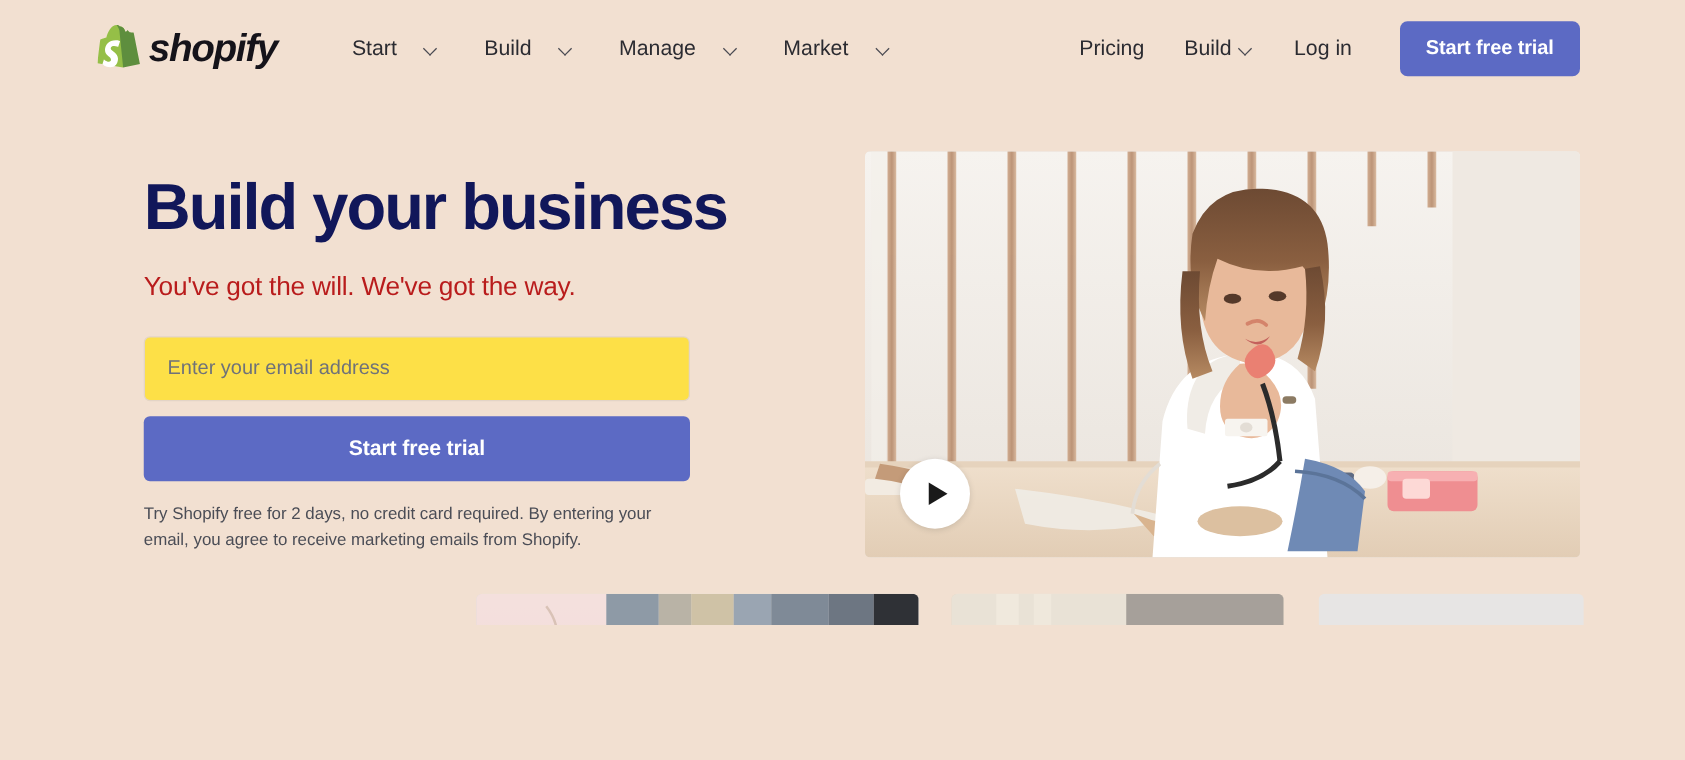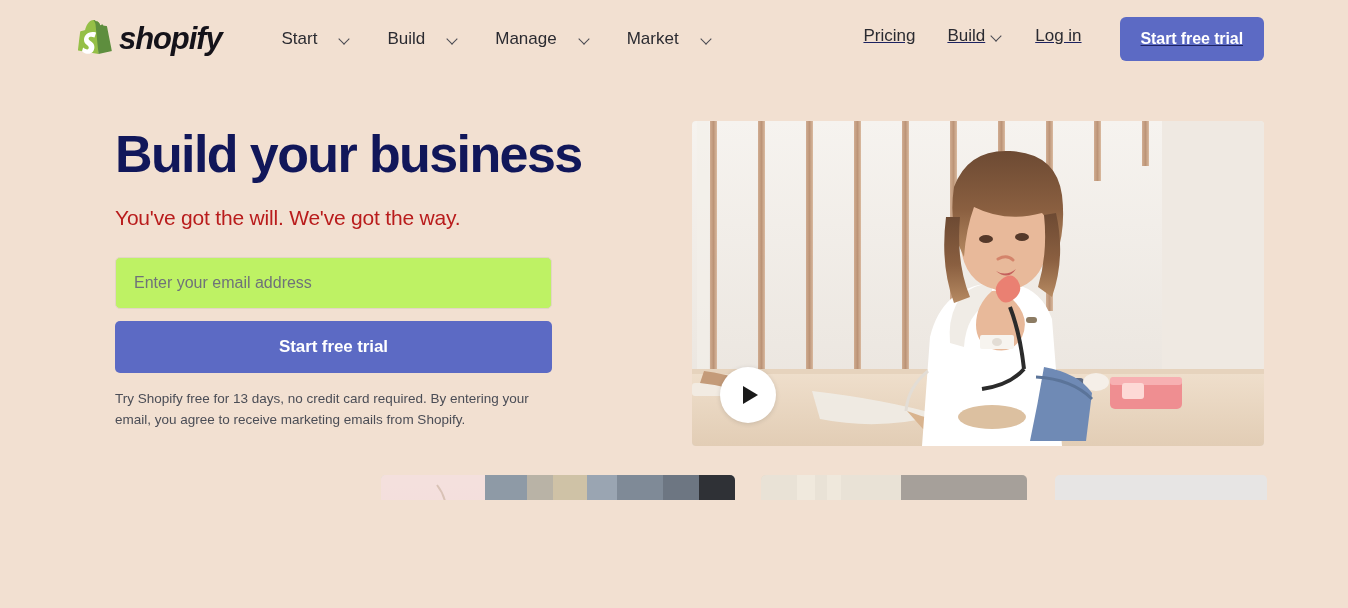--- a/index.html
+++ b/index.html
@@ -92,23 +92,22 @@
     width: 7px; height: 7px;
     border-right: 1.6px solid #4a4a52;
     border-bottom: 1.6px solid #4a4a52;
     transform: rotate(45deg);
   }
 
   .nav-spacer { flex: 1 1 auto; }
 
   .nav-secondary {
     display: flex;
-    align-items: flex-start;
+    align-items: center;
     gap: 0px;
-    text-decoration: underline;
   }
   .nav-link {
     padding: 9px 16px;
     font-size: 17px;
     color: #2b2b31;
     cursor: pointer;
     display: flex;
     align-items: center;
     gap: 7px;
     white-space: nowrap;
@@ -134,21 +133,21 @@
   .hero {
     position: absolute;
     top: 78px; left: 0;
     width: 1348px;
     height: 390px;
   }
 
   .hero-copy {
     position: absolute;
     left: 115px;
-    top: 49px;
+    top: 61px;
     width: 470px;
   }
   .hero-title {
     margin: 0;
     font-size: 52px;
     line-height: 1.06;
     font-weight: bold;
     letter-spacing: -1.6px;
     color: #11175a;
   }
@@ -161,21 +160,21 @@
   }
 
   .signup {
     margin-top: 26px;
     width: 437px;
   }
   .email-input {
     display: block;
     width: 437px;
     height: 52px;
-    background: #bef264;
+    background: #fde047;
     border: 1px solid #e3d4c6;
     border-radius: 5px;
     padding: 0 18px;
     font-family: "Liberation Sans", sans-serif;
     font-size: 16px;
     color: #31313a;
     outline: none;
   }
   .email-input::placeholder { color: #6f7279; }
 
@@ -316,21 +315,21 @@
 
     <div class="hero-copy">
       <h1 class="hero-title">Build your business</h1>
       <p class="hero-sub">You've got the will. We've got the way.</p>
 
       <form class="signup">
         <input class="email-input" type="email" placeholder="Enter your email address" style="">
         <button class="btn-trial-hero" type="submit">Start free trial</button>
       </form>
 
-      <p class="disclaimer">Try Shopify free for 13 days, no credit card required. By entering your email, you agree to receive marketing emails from Shopify.</p>
+      <p class="disclaimer">Try Shopify free for 2 days, no credit card required. By entering your email, you agree to receive marketing emails from Shopify.</p>
     </div>
 
     <div class="hero-media">
       <svg viewBox="0 0 572 325" preserveAspectRatio="xMidYMid slice" xmlns="http://www.w3.org/2000/svg" aria-hidden="true">
         <defs>
           <linearGradient id="wallG" x1="0" y1="0" x2="0" y2="1">
             <stop offset="0" stop-color="#f6f3ef"></stop>
               <stop offset="1" stop-color="#e9e3dc"></stop>
           </linearGradient>
           <linearGradient id="slat" x1="0" y1="0" x2="1" y2="0">

